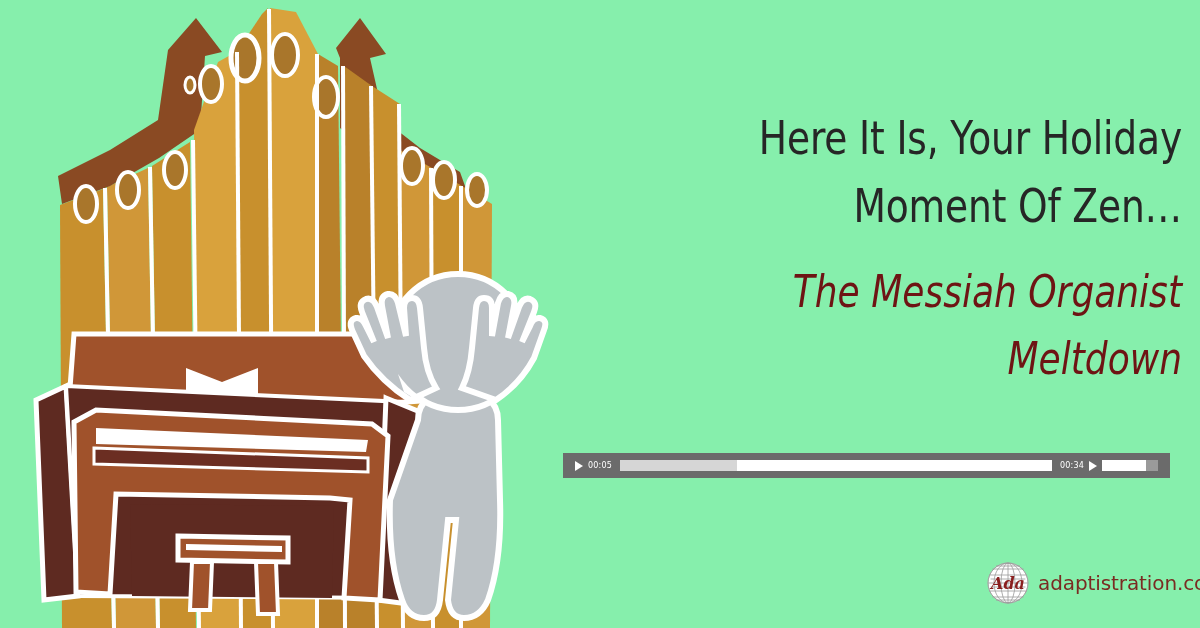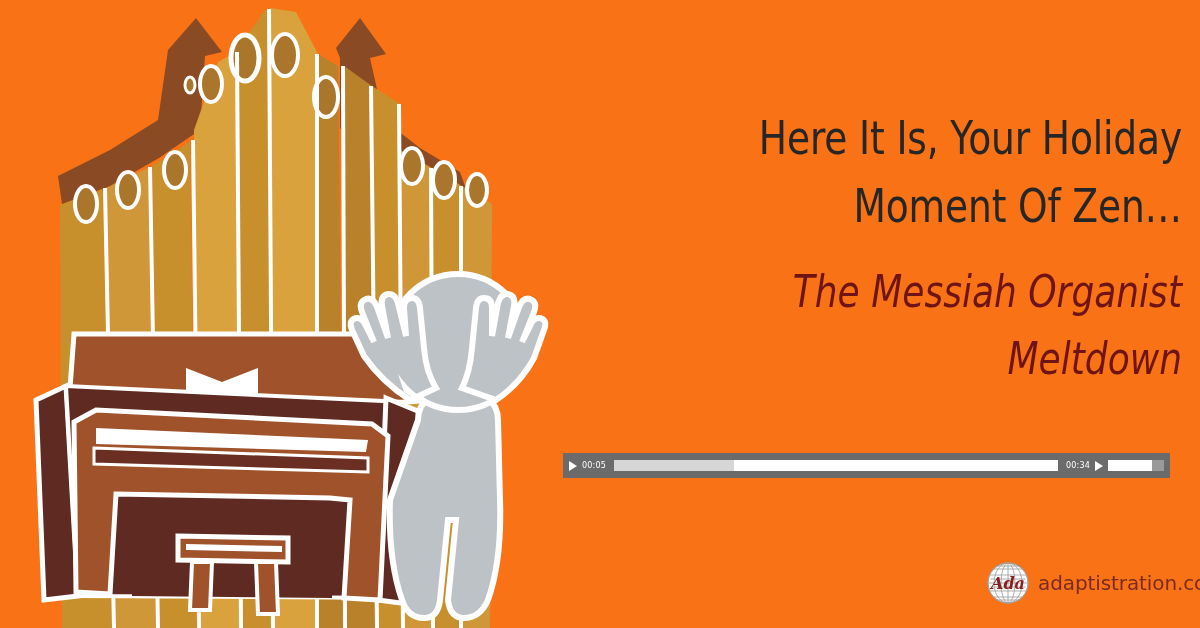--- a/index.html
+++ b/index.html
@@ -7,21 +7,21 @@
     padding: 0;
     background: #ffffff;
   }
   body {
     font-family: "Liberation Sans", sans-serif;
   }
   #canvas {
     position: relative;
     width: 1200px;
     height: 628px;
-    background: #f97316;
+    background: #86efac;
     overflow: hidden;
   }
 
   
   #illustration {
     position: absolute;
     left: 0;
     top: 0;
     width: 580px;
     height: 628px;
@@ -65,21 +65,21 @@
   
   #player {
     position: absolute;
     left: 563px;
     top: 453px;
     width: 607px;
     height: 25px;
     background: #6b6b6b;
     display: flex;
     align-items: center;
-    padding: 0 6px;
+    padding: 0 12px;
     box-sizing: border-box;
     gap: 5px;
   }
   .tri {
     width: 0;
     height: 0;
     border-top: 5px solid transparent;
     border-bottom: 5px solid transparent;
     border-left: 8px solid #ffffff;
     flex: 0 0 auto;

